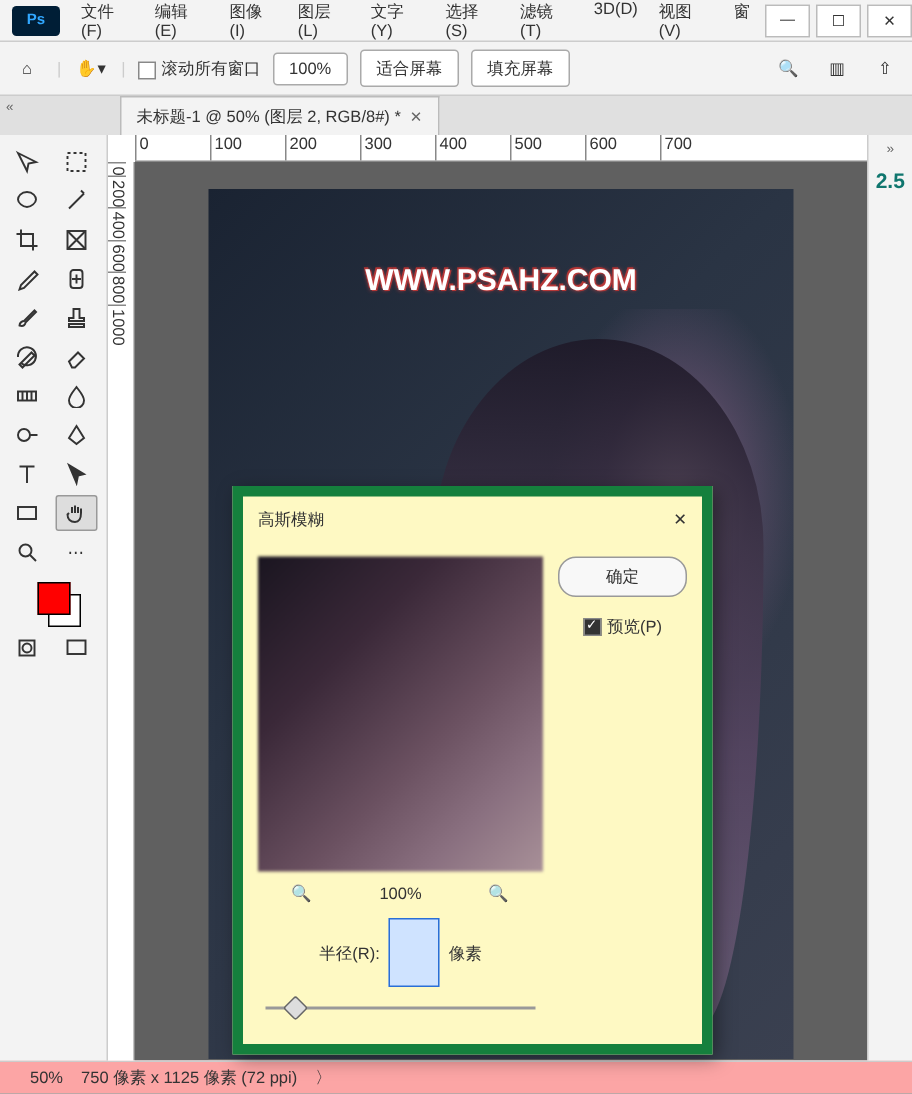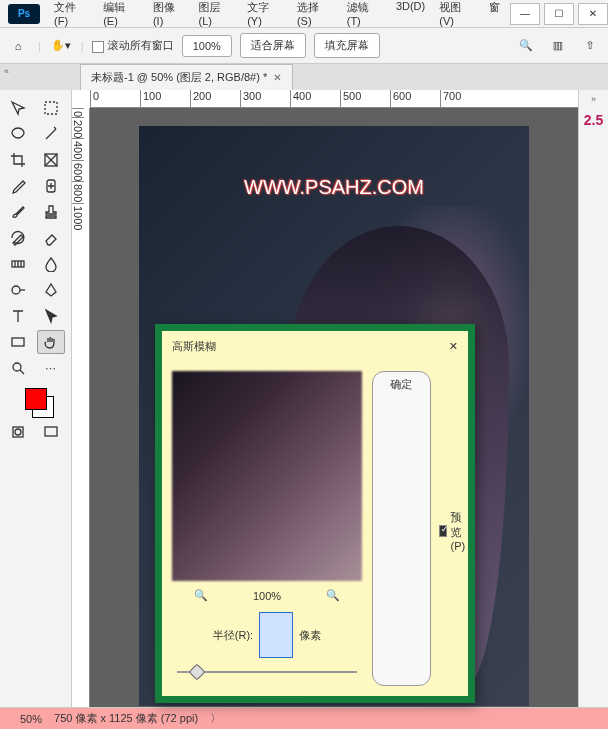--- a/index.html
+++ b/index.html
@@ -26,38 +26,38 @@
 .swatch{grid-column:1/3;display:flex;flex-direction:column;align-items:center;margin-top:6px}
 .fg{width:22px;height:22px;background:#ff0000;border:1px solid #000;z-index:1}
 .bg{width:22px;height:22px;background:#fff;border:1px solid #000;margin-top:-14px;margin-left:14px}
 .canvas-area{flex:1;background:#fff;position:relative;overflow:hidden}
 .ruler-h{position:absolute;top:0;left:18px;right:0;height:18px;background:#fff;border-bottom:1px solid #888;font-size:8px;color:#555;display:flex}
 .ruler-h span{width:50px;border-left:1px solid #888;padding-left:2px}
 .ruler-v{position:absolute;top:18px;left:0;width:18px;bottom:0;background:#fff;border-right:1px solid #888;font-size:8px;color:#555;writing-mode:vertical-lr}
 .ruler-v span{height:100px;border-top:1px solid #888;padding-top:2px}
 .workspace{position:absolute;left:18px;top:18px;right:0;bottom:0;background:#606060;display:flex;justify-content:center;padding-top:18px}
 .doc{width:390px;height:580px;background:linear-gradient(135deg,#1a2332 0%,#2a3444 40%,#3a4050 100%);position:relative;overflow:hidden}
-.watermark{position:absolute;top:50px;left:0;right:0;text-align:center;color:#fff;font-weight:normal;font-size:20px;font-family:Arial;text-shadow:0 0 3px #c44,1px 1px 0 #a33,-1px -1px 0 #a33}
+.watermark{position:absolute;top:50px;left:0;right:0;text-align:center;color:#fff;font-weight:bold;font-size:20px;font-family:Arial;text-shadow:0 0 3px #c44,1px 1px 0 #a33,-1px -1px 0 #a33}
 .portrait{position:absolute;top:80px;right:0;width:260px;height:500px;background:radial-gradient(ellipse 120px 200px at 70% 25%,rgba(220,190,200,0.9),rgba(100,80,110,0.6) 40%,rgba(40,40,60,0) 70%)}
 .hair{position:absolute;top:20px;left:20px;width:220px;height:460px;background:linear-gradient(180deg,rgba(30,25,40,0.9),rgba(60,50,70,0.85) 30%,rgba(90,70,100,0.8) 60%,rgba(120,100,130,0.7));border-radius:50% 50% 20% 20%/30% 30% 70% 70%}
 .rpanel{width:30px;background:#f3f3f3;border-left:1px solid #ccc;text-align:center;padding-top:4px}
-.rpanel .val{color:#be185d;font-weight:bold;font-size:14px;margin-top:8px}
+.rpanel .val{color:#0f766e;font-weight:bold;font-size:14px;margin-top:8px}
 .statusbar{height:22px;background:#fca5a5;border-top:1px solid #ccc;display:flex;align-items:center;padding:0 20px;gap:12px;font-size:11px}
 .dialog{position:absolute;left:155px;top:324px;width:320px;background:#fef9c3;border:7px solid #15803d;box-shadow:3px 3px 12px rgba(0,0,0,0.4);z-index:100}
 .dlg-title{height:30px;display:flex;align-items:center;justify-content:space-between;padding:0 10px;font-size:12px}
 .dlg-body{display:flex;padding:10px;gap:10px}
 .preview{width:190px}
 .prev-img{width:190px;height:210px;background:linear-gradient(135deg,#1a1520 0%,#3a2838 30%,#6a5060 60%,#8a7080 80%,#a89098 100%);filter:blur(1px)}
 .prev-ctl{display:flex;justify-content:space-around;align-items:center;margin-top:8px}
 .radius-row{display:flex;align-items:center;gap:6px;margin-top:10px;justify-content:center}
 .radius-row input{width:21px;border:1px solid #2a6fd6;padding:16px;text-align:left;background:#cfe3ff}
 .slider{width:180px;height:16px;position:relative;margin:6px auto}
 .slider-track{position:absolute;left:0;right:0;top:7px;height:2px;background:#999}
 .slider-thumb{position:absolute;left:14px;top:2px;width:12px;height:12px;background:#ddd;border:1px solid #666;border-radius:2px;transform:rotate(45deg)}
-.dlg-side{width:100px;display:flex;flex-direction:row;gap:8px;}
+.dlg-side{width:100px;display:flex;flex-direction:column;gap:8px;align-items:center}
 .dlg-btn{width:86px;padding:5px;border:1px solid #999;border-radius:12px;background:#f8f8f8;text-align:center}
 .chkrow{display:flex;align-items:center;gap:0;margin-top:4px}
 .chkrow .chk{background:#333;position:relative}
 .chkrow .chk::after{content:"✓";color:#fff;font-size:9px;position:absolute;left:1px;top:-2px}
 </style>
 </head>
 <body>
 
 <div class="titlebar">
   <div class="ps-logo">Ps</div>

